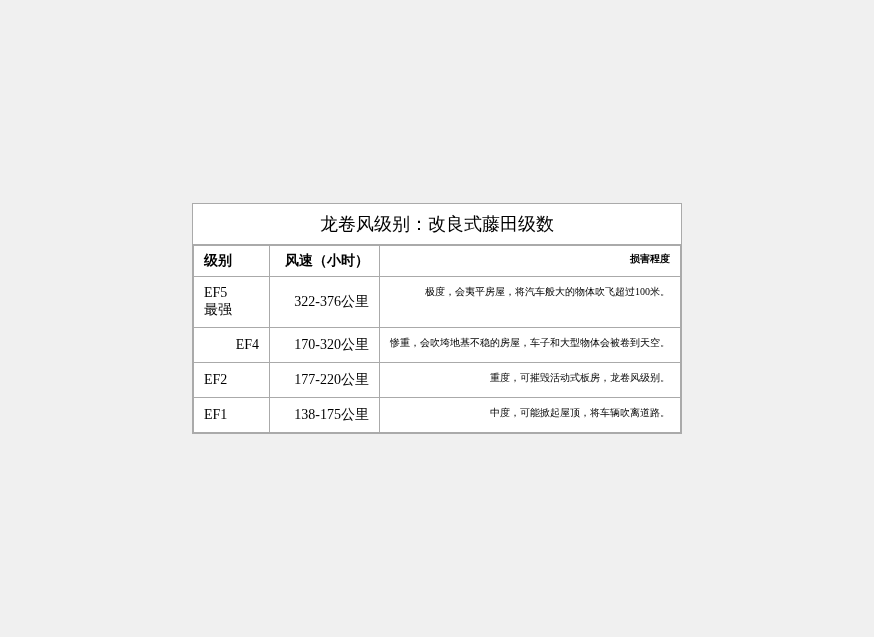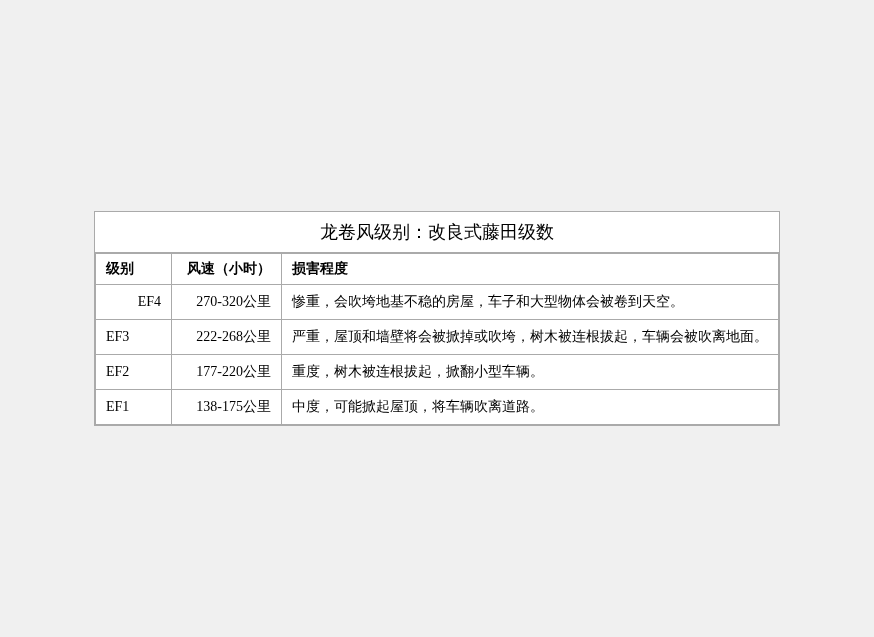--- a/index.html
+++ b/index.html
@@ -60,23 +60,23 @@
     }
 
     .col-speed {
       width: 110px;
       text-align: right;
       vertical-align: middle;
       font-size: 14px;
     }
 
     .col-damage {
-      text-align: left;
+      text-align: right;
       vertical-align: top;
-      font-size: 14px;
+      font-size: 10px;
     }
 
     tbody tr {
       background: white;
     }
 
   </style>
 </head>
 <body>
 
@@ -84,34 +84,35 @@
   <div class="table-title">龙卷风级别：改良式藤田级数</div>
   <table>
     <thead>
       <tr>
         <th class="col-level">级别</th>
         <th class="col-speed">风速（小时）</th>
         <th class="col-damage">损害程度</th>
       </tr>
     </thead>
     <tbody id="table-body">
+    <tr>
+          <td class="col-level" style="white-space: pre-line;">EF5
+最强</td>
+          <td class="col-speed">322-376公里</td>
+          <td class="col-damage">极度，会夷平房屋，将汽车般大的物体吹飞超过100米。</td>
+        </tr>
         <tr>
           <td class="col-level" style="white-space: pre-line; text-align: right;">EF4</td>
-          <td class="col-speed">270-320公里</td>
+          <td class="col-speed">170-320公里</td>
           <td class="col-damage">惨重，会吹垮地基不稳的房屋，车子和大型物体会被卷到天空。</td>
-        </tr>
-        <tr>
-          <td class="col-level" style="white-space: pre-line;">EF3</td>
-          <td class="col-speed">222-268公里</td>
-          <td class="col-damage">严重，屋顶和墙壁将会被掀掉或吹垮，树木被连根拔起，车辆会被吹离地面。</td>
         </tr>
         <tr>
           <td class="col-level" style="white-space: pre-line;">EF2</td>
           <td class="col-speed">177-220公里</td>
-          <td class="col-damage">重度，树木被连根拔起，掀翻小型车辆。</td>
+          <td class="col-damage">重度，可摧毁活动式板房，龙卷风级别。</td>
         </tr>
         <tr>
           <td class="col-level" style="white-space: pre-line;">EF1</td>
           <td class="col-speed">138-175公里</td>
           <td class="col-damage">中度，可能掀起屋顶，将车辆吹离道路。</td>
         </tr>
       </tbody>
   </table>
 </div>
 

